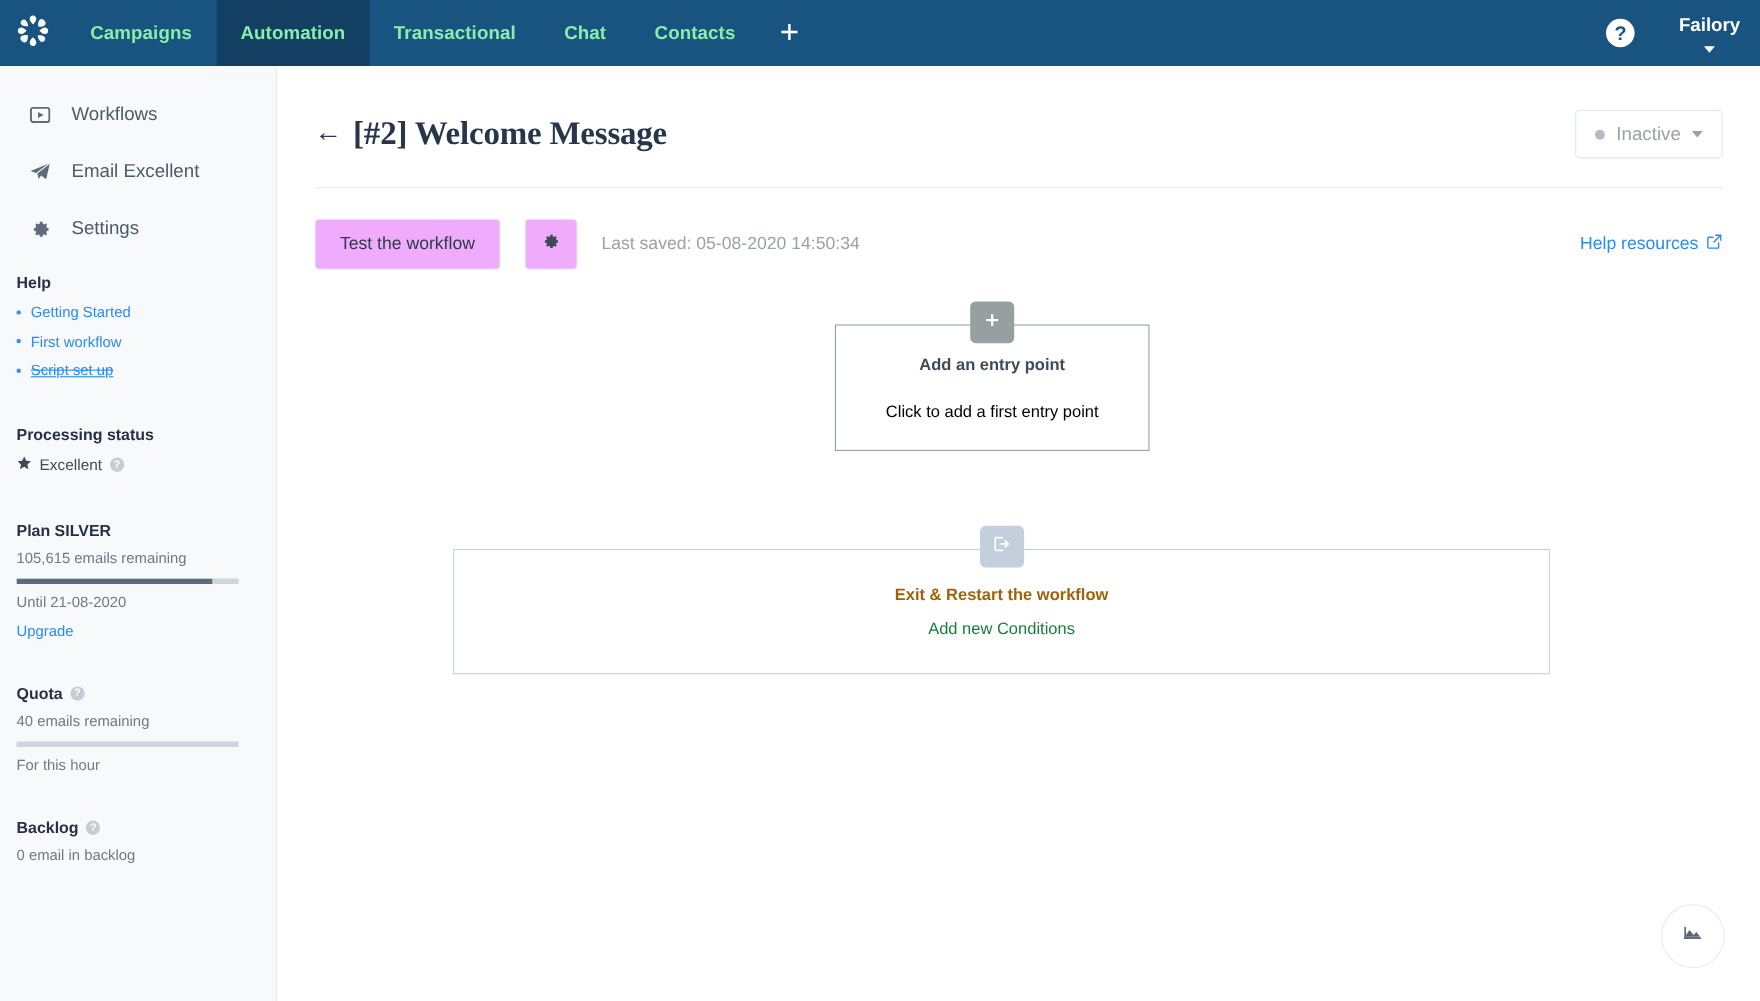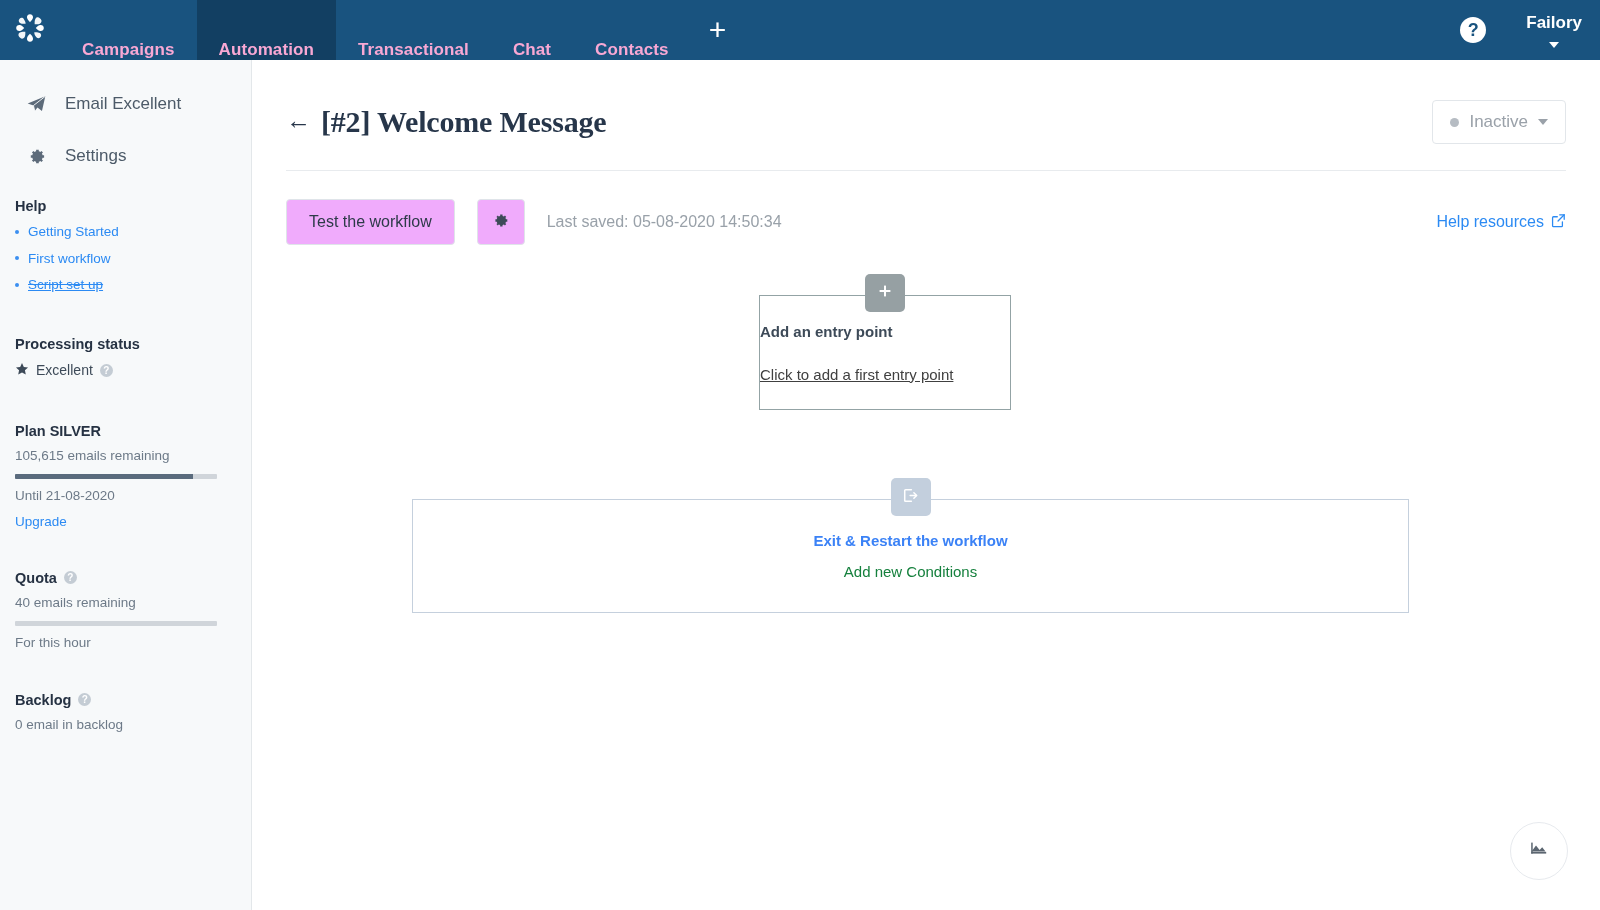--- a/index.html
+++ b/index.html
@@ -15,22 +15,22 @@
   #topbar {
     position: absolute; top: 0; left: 0;
     width: 1600px; height: 60px;
     background: #19537f;
     display: flex; align-items: stretch;
   }
   #logo-wrap {
     width: 60px; display: flex; align-items: center; justify-content: center;
   }
   .nav-item {
-    display: flex; align-items: flex-end; padding: 0 22px;
-    color: #f9a8d4; font-size: 17px; font-weight: bold;
+    display: flex; align-items: center; padding: 0 22px;
+    color: #86efac; font-size: 17px; font-weight: bold;
     letter-spacing: 0.1px; cursor: pointer; white-space: nowrap;
   }
   .nav-item.active { background: #123f62; }
   #nav-plus {
     display: flex; align-items: center; justify-content: center;
     width: 54px; color: #fff; font-size: 30px; font-weight: 300; cursor: pointer;
   }
   #topbar-right {
     margin-left: auto; display: flex; align-items: center; padding-right: 18px;
   }
@@ -162,37 +162,37 @@
   #canvas { position: relative; margin-top: 50px; }
 
   .node-tab {
     position: absolute; top: -22px; left: 50%; transform: translateX(-50%);
     width: 40px; height: 38px; border-radius: 5px;
     display: flex; align-items: center; justify-content: center;
     z-index: 2;
   }
   #entry-card {
     position: absolute; left: 507px; top: 0;
-    width: 252px; height: 115px;
+    width: 286px; height: 115px;
     border: 1px solid #93a3a5; background: #ffffff;
-    display: flex; flex-direction: column; 
+    display: flex; flex-direction: column; align-items: center;
     justify-content: center; gap: 26px; cursor: pointer;
   }
   #entry-card .t1 { font-size: 15px; font-weight: bold; color: #3d4a58; }
-  #entry-card .t2 { font-size: 15px; color: #404040; text-decoration: underline; }
+  #entry-card .t2 { font-size: 15px; color: #000000; }
   #entry-tab { background: #96a0a3; }
 
   #exit-card {
     position: absolute; left: 160px; top: 204px;
     width: 997px; height: 114px;
     border: 1px solid #c5d0dd; background: #ffffff;
     display: flex; flex-direction: column; align-items: center;
     justify-content: center; gap: 14px;
   }
-  #exit-card .t1 { font-size: 15px; font-weight: bold; color: #3b82f6; }
+  #exit-card .t1 { font-size: 15px; font-weight: bold; color: #a16207; }
   #exit-card .t2 { font-size: 15px; color: #15803d; cursor: pointer; }
   #exit-tab { background: #c3cfdd; }
 
   #stats-fab {
     position: absolute; right: 32px; bottom: 30px;
     width: 58px; height: 58px; border-radius: 50%;
     background: #ffffff; border: 1px solid #e7eaee;
     display: flex; align-items: center; justify-content: center;
     cursor: pointer;
   }
@@ -247,20 +247,29 @@
     </div>
     <div id="account-menu">
       <span>Failory</span>
       <span class="caret-down"></span>
     </div>
   </div>
 </div>
 
 <div id="sidebar">
 
+  <div class="side-nav-item">
+    <span class="side-icon">
+      <svg width="19" height="19" viewBox="0 0 20 20">
+        <rect x="1.2" y="3.2" width="17.6" height="13.6" rx="2" fill="none" stroke="#5d6b7a" stroke-width="1.8"></rect>
+        <polygon points="8,7.2 13.4,10 8,12.8" fill="#5d6b7a"></polygon>
+      </svg>
+    </span>
+    <span class="lbl">Workflows</span>
+  </div>
 
 
   <div class="side-nav-item">
     <span class="side-icon">
       <svg width="21" height="21" viewBox="0 0 20 20">
         <path d="M18.4 2.2 1.6 9.1l5.5 1.9 1.2 5.3 2.6-3.4 4.3 3.2z" fill="#5d6b7a"></path>
         <path d="M18.4 2.2 7.1 11 8.3 16.3" fill="none" stroke="#f7f9fa" stroke-width="0.9"></path>
       </svg>
     </span>
     <span class="lbl">Email Excellent</span>

